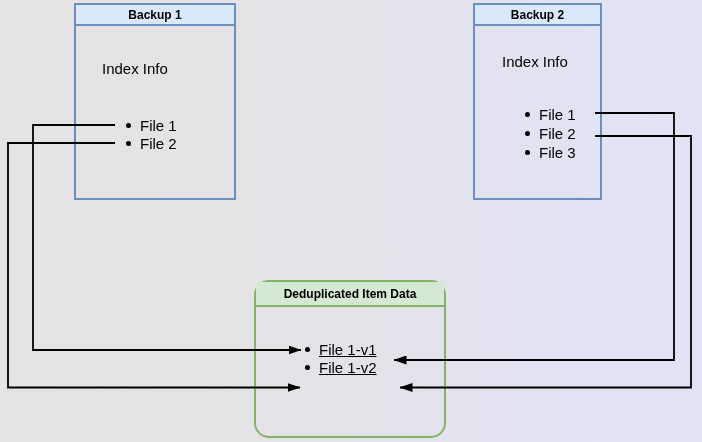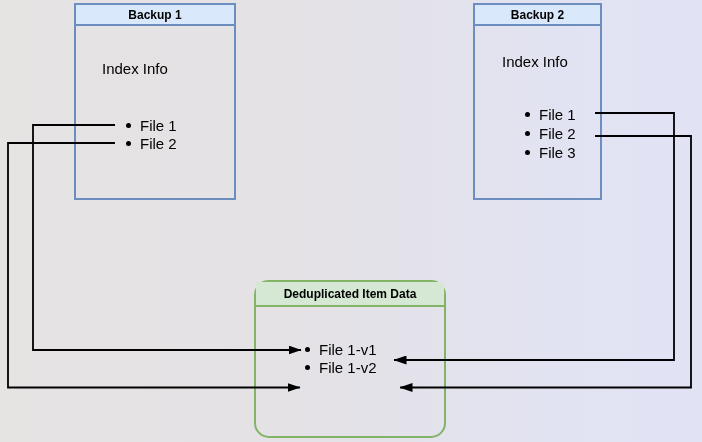--- a/index.html
+++ b/index.html
@@ -46,21 +46,21 @@
     margin-right: 9px;
   }
   
   #backup1 ul.items { top: 111px; left: 50px; }
   #backup1 ul.items li { height: 18px; }
   #backup1 .section-label { top: 55px; left: 26px; }
   #backup2 ul.items { top: 100px; left: 50px; }
   #backup2 ul.items li { height: 19px; }
   #backup2 .section-label { top: 48px; left: 27px; }
   #dedup ul.items { top: 58px; left: 49px; }
-  #dedup ul.items li { height: 18.4px; }
+  #dedup ul.items li { height: 18.4px; text-decoration: underline; }
   svg.connectors {
     position: absolute; top: 0; left: 0;
     z-index: 5; pointer-events: none;
   }
 </style>
 </head>
 <body>
 
 <div class="canvas">
 

